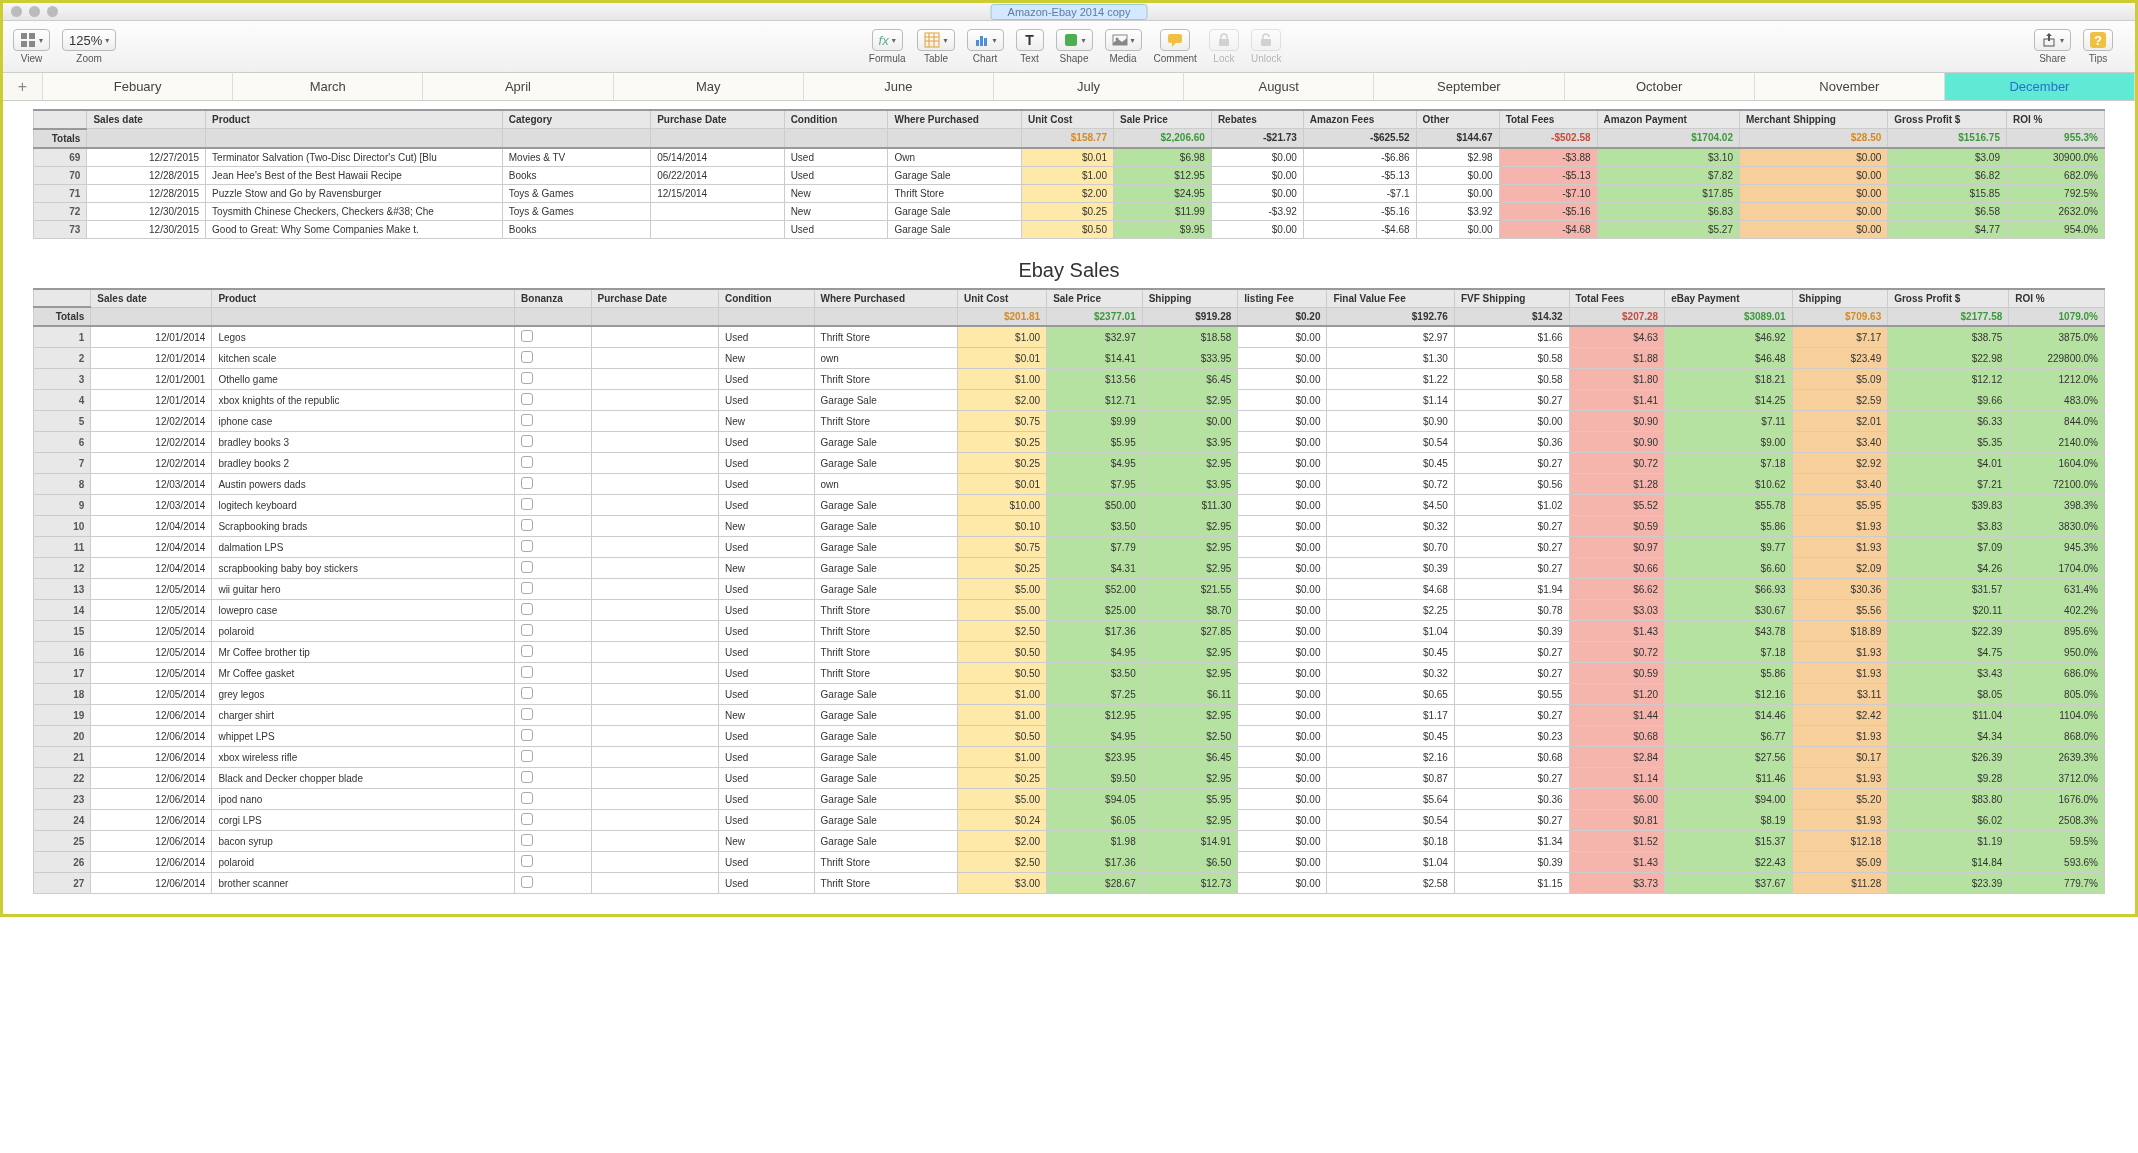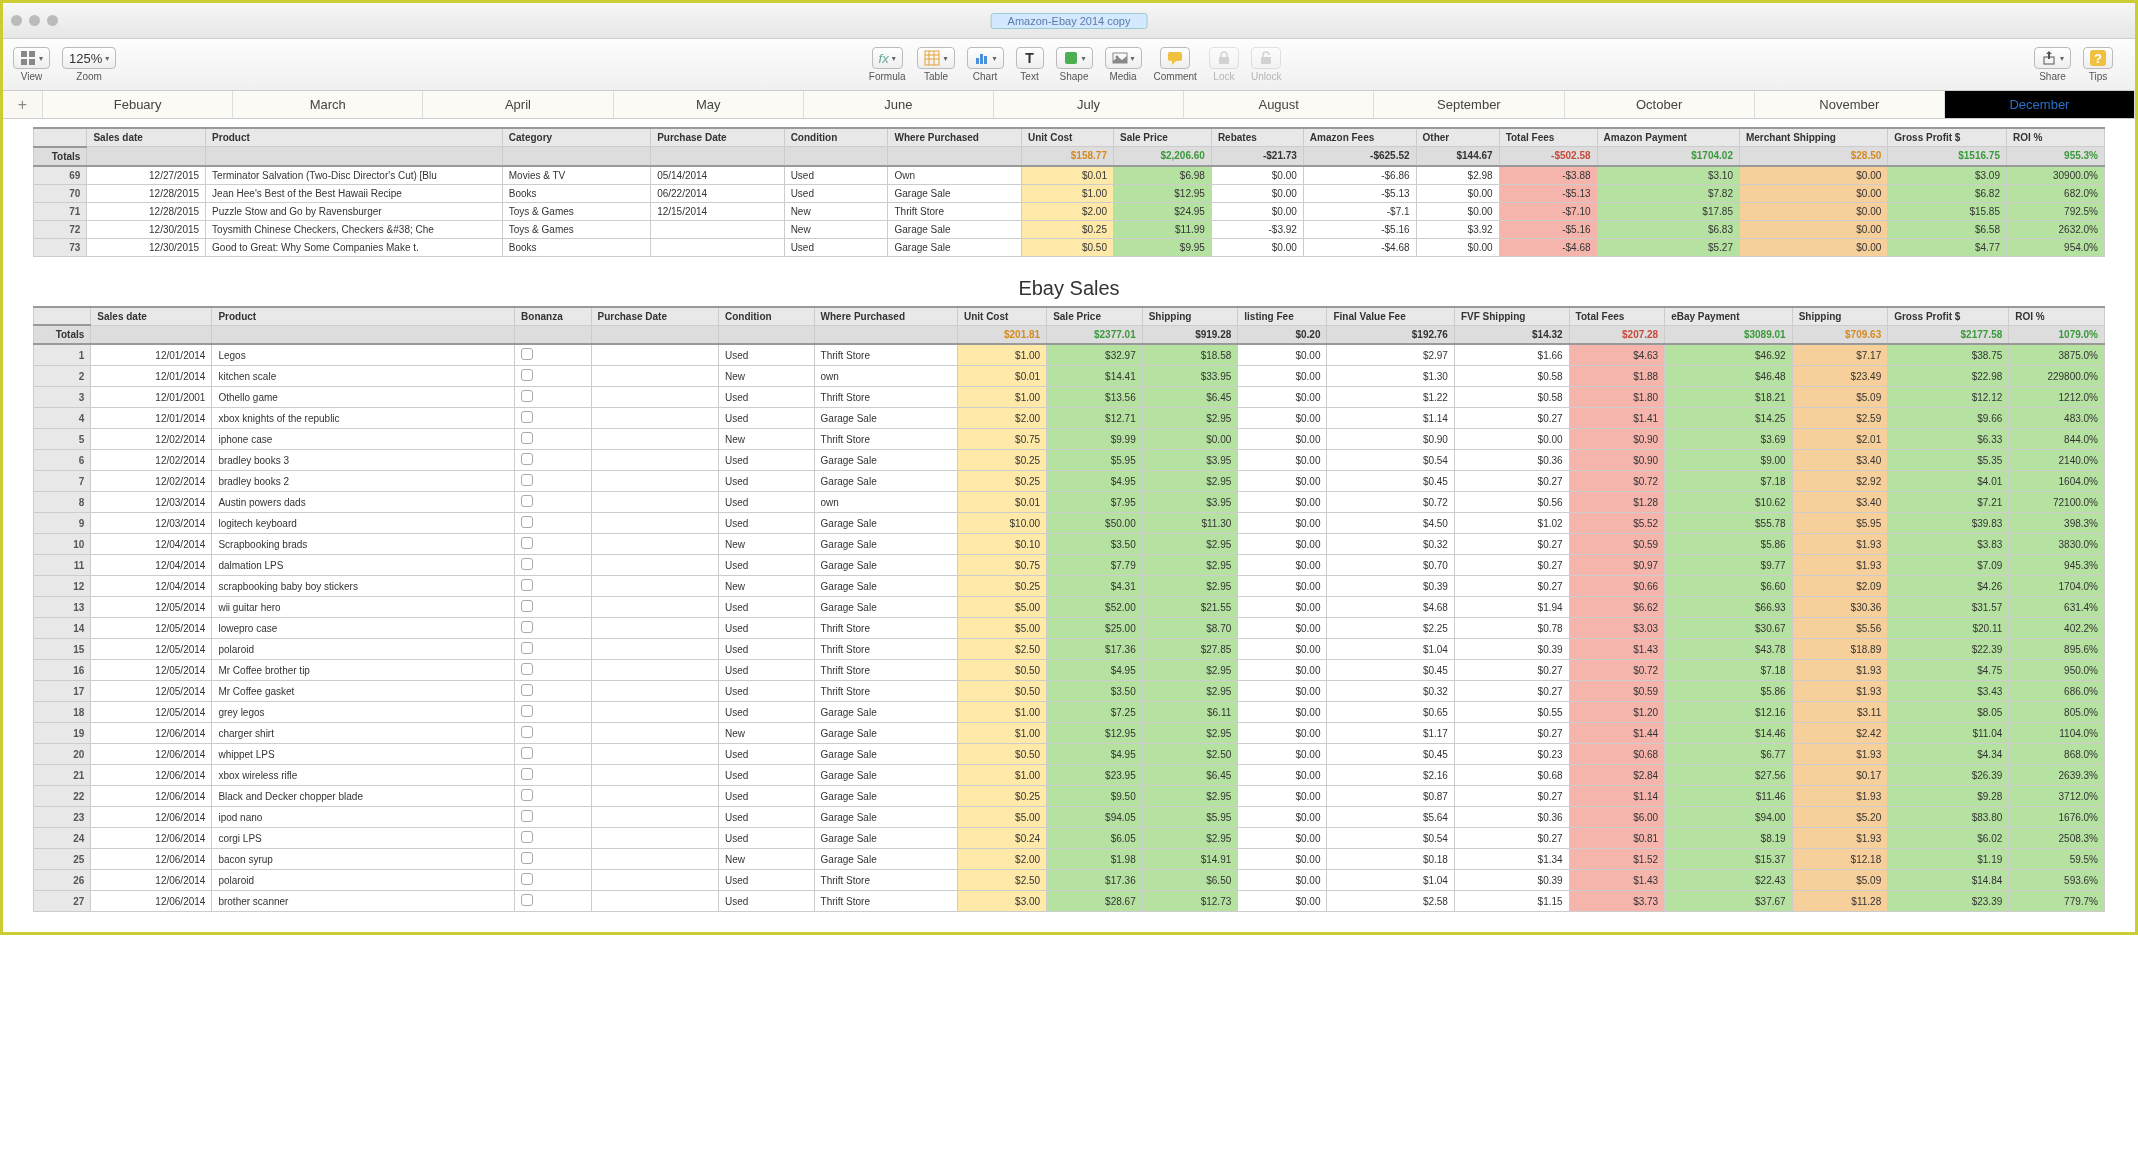--- a/index.html
+++ b/index.html
@@ -1,34 +1,34 @@
 <!DOCTYPE html>
 <html><head>
 <meta charset="utf-8">
 <style>
 * { box-sizing: border-box; margin: 0; padding: 0; }
 body { font-family: -apple-system, "Helvetica Neue", Arial, sans-serif; font-size: 11px; background: #fff; color: #333; }
 .window { border: 3px solid #cccc33; background: #fff; width: 2138px; }
-.titlebar { height: 36px; background: linear-gradient(#f7f7f7, #e6e6e6); border-bottom: 1px solid #ccc; display: flex; align-items: center; padding: 0 8px; position: relative; }
+.titlebar { height: 18px; background: linear-gradient(#f7f7f7, #e6e6e6); border-bottom: 1px solid #ccc; display: flex; align-items: center; padding: 0 8px; position: relative; }
 .traffic { display: flex; gap: 7px; }
 .dot { width: 11px; height: 11px; border-radius: 50%; }
 .dot.r { background: #bbb; } .dot.y { background: #bbb; } .dot.g { background: #bbb; }
 .title-pill { position: absolute; left: 50%; transform: translateX(-50%); background: #d4e8ff; border: 1px solid #9cc; padding: 1px 16px; font-size: 11px; border-radius: 3px; color: #5a7ca8; }
 .toolbar { height: 52px; background: linear-gradient(#fdfdfd, #f0f0f0); border-bottom: 1px solid #ccc; display: flex; align-items: center; padding: 0 10px; }
 .tool-group { display: flex; flex-direction: column; align-items: center; margin-right: 12px; }
 .tool-row { display: flex; align-items: center; gap: 2px; }
 .btn { height: 22px; min-width: 28px; border: 1px solid #bbb; border-radius: 4px; background: linear-gradient(#fff,#eee); display: flex; align-items: center; justify-content: center; font-size: 13px; padding: 0 6px; cursor: pointer; }
 .btn .chev { font-size: 8px; margin-left: 3px; color: #666; }
 .tool-label { font-size: 10px; color: #555; margin-top: 2px; }
 .toolbar-spacer { flex: 1; }
 .icon-svg { width: 16px; height: 16px; }
 .sheet-tabs { display: flex; height: 28px; border-bottom: 1px solid #ccc; align-items: stretch; background: #faf8f2; }
 .add-tab { width: 40px; display: flex; align-items: center; justify-content: center; font-size: 16px; color: #888; border-right: 1px solid #ddd; cursor: pointer; }
 .tab { flex: 1; display: flex; align-items: center; justify-content: center; border-right: 1px solid #ddd; font-size: 13px; color: #444; cursor: pointer; background: #fbfaf4; }
-.tab.active { background: #000000; color: #2a6fc9; }
+.tab.active { background: #5eead4; color: #2a6fc9; }
 .content { padding: 8px 0 0 0; }
 .section-title { text-align: center; font-size: 20px; color: #333; margin: 8px 0 6px; font-weight: 400; }
 .grid { border-collapse: collapse; width: calc(100% - 60px); margin: 0 30px 20px; table-layout: fixed; }
 .grid th, .grid td { border: 1px solid #ccc; padding: 3px 6px; height: 18px; font-size: 10px; overflow: hidden; white-space: nowrap; text-overflow: ellipsis; }
 .grid thead th { background: #e8e8e8; font-weight: 600; text-align: left; border-top: 2px solid #999; }
 .grid .totals td, .grid .totals th { background: #ddd; font-weight: 600; text-align: right; border-bottom: 2px solid #999; }
 .grid .totals .lbl { text-align: right; padding-left: 14px; }
 .rownum { width: 36px; background: #e8e8e8; text-align: right; font-weight: 700; color: #555; }
 .num { text-align: right; }
 .c-cost { background: #ffe9a8; }
@@ -517,21 +517,21 @@
             <td></td>
             <td>New</td>
             <td>Thrift Store</td>
             <td class="c-cost num">$0.75</td>
             <td class="c-price num">$9.99</td>
             <td class="c-price num">$0.00</td>
             <td class="num">$0.00</td>
             <td class="num">$0.90</td>
             <td class="num">$0.00</td>
             <td class="c-fees num">$0.90</td>
-            <td class="c-pay num">$3.69</td>
+            <td class="c-pay num">$7.11</td>
             <td class="c-ship num">$2.01</td>
             <td class="c-profit num">$6.33</td>
             <td class="c-roi num">844.0%</td>
           </tr>
           <tr>
             <td class="rownum">6</td>
             <td class="num">12/02/2014</td>
             <td>bradley books 3</td>
             <td><span class="chk"></span></td>
             <td></td>

